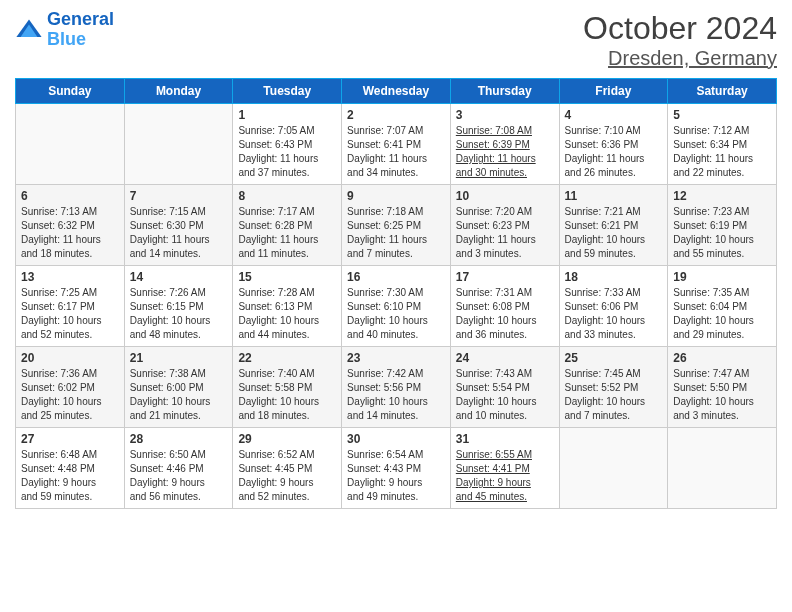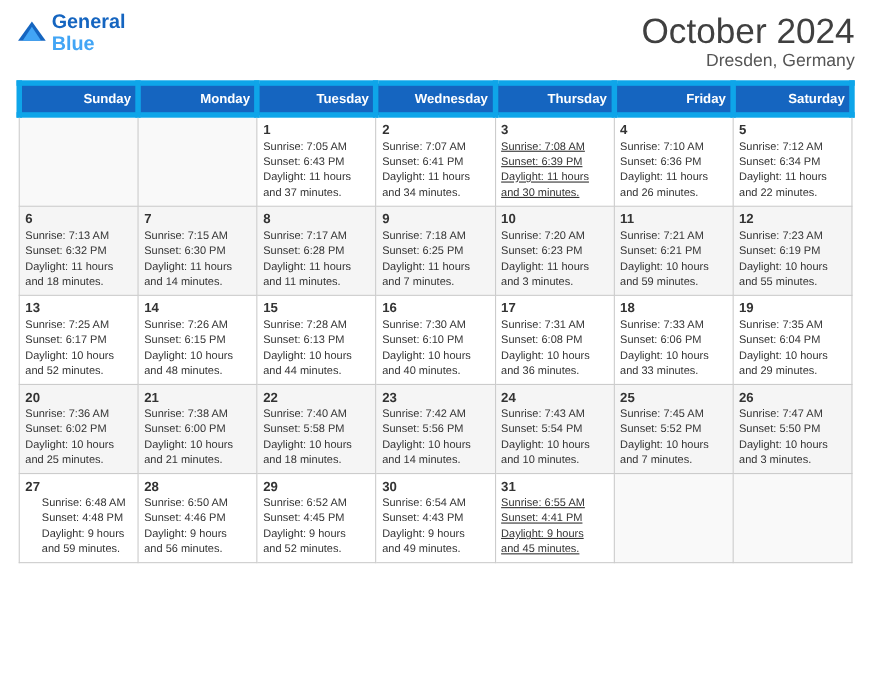--- a/index.html
+++ b/index.html
@@ -34,36 +34,37 @@
     }
     .title-block {
       text-align: right;
     }
     .month-title {
       font-size: 32px;
       font-weight: normal;
       color: #404040;
     }
     .location-title {
-      font-size: 16px;
+      font-size: 20px;
       color: #555;
+      text-decoration: underline;
     }
     table {
       width: 100%;
       border-collapse: collapse;
       table-layout: fixed;
     }
     th {
       background-color: #1565c0;
       color: #fff;
       font-size: 12px;
       font-weight: bold;
       padding: 5px 4px;
-      text-align: right;
-      border: 5px solid #0ea5e9;
+      text-align: center;
+      border: 1px solid #0ea5e9;
     }
     td {
       vertical-align: top;
       border: 1px solid #ccc;
       padding: 4px 5px;
       font-size: 10.5px;
       color: #333;
       height: 80px;
       background: #fff;
     }
@@ -304,21 +305,21 @@
           <div class="day-number">26</div>
           <div class="day-details" style="white-space: pre-line;">Sunrise: 7:47 AM
 Sunset: 5:50 PM
 Daylight: 10 hours
 and 3 minutes.</div>
         </td>
       </tr>
       <tr>
         <td>
           <div class="day-number">27</div>
-          <div class="day-details" style="white-space: pre-line; margin-left: 15px;">Sunrise: 6:48 AM
+          <div class="day-details" style="white-space: pre-line;">Sunrise: 6:48 AM
 Sunset: 4:48 PM
 Daylight: 9 hours
 and 59 minutes.</div>
         </td>
         <td>
           <div class="day-number">28</div>
           <div class="day-details" style="white-space: pre-line;">Sunrise: 6:50 AM
 Sunset: 4:46 PM
 Daylight: 9 hours
 and 56 minutes.</div>

